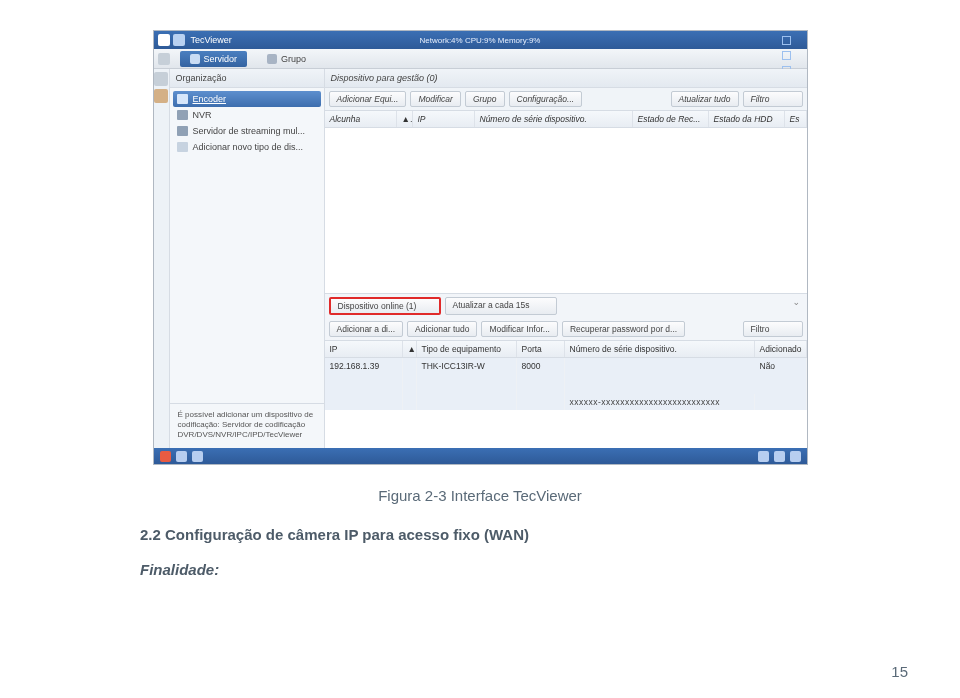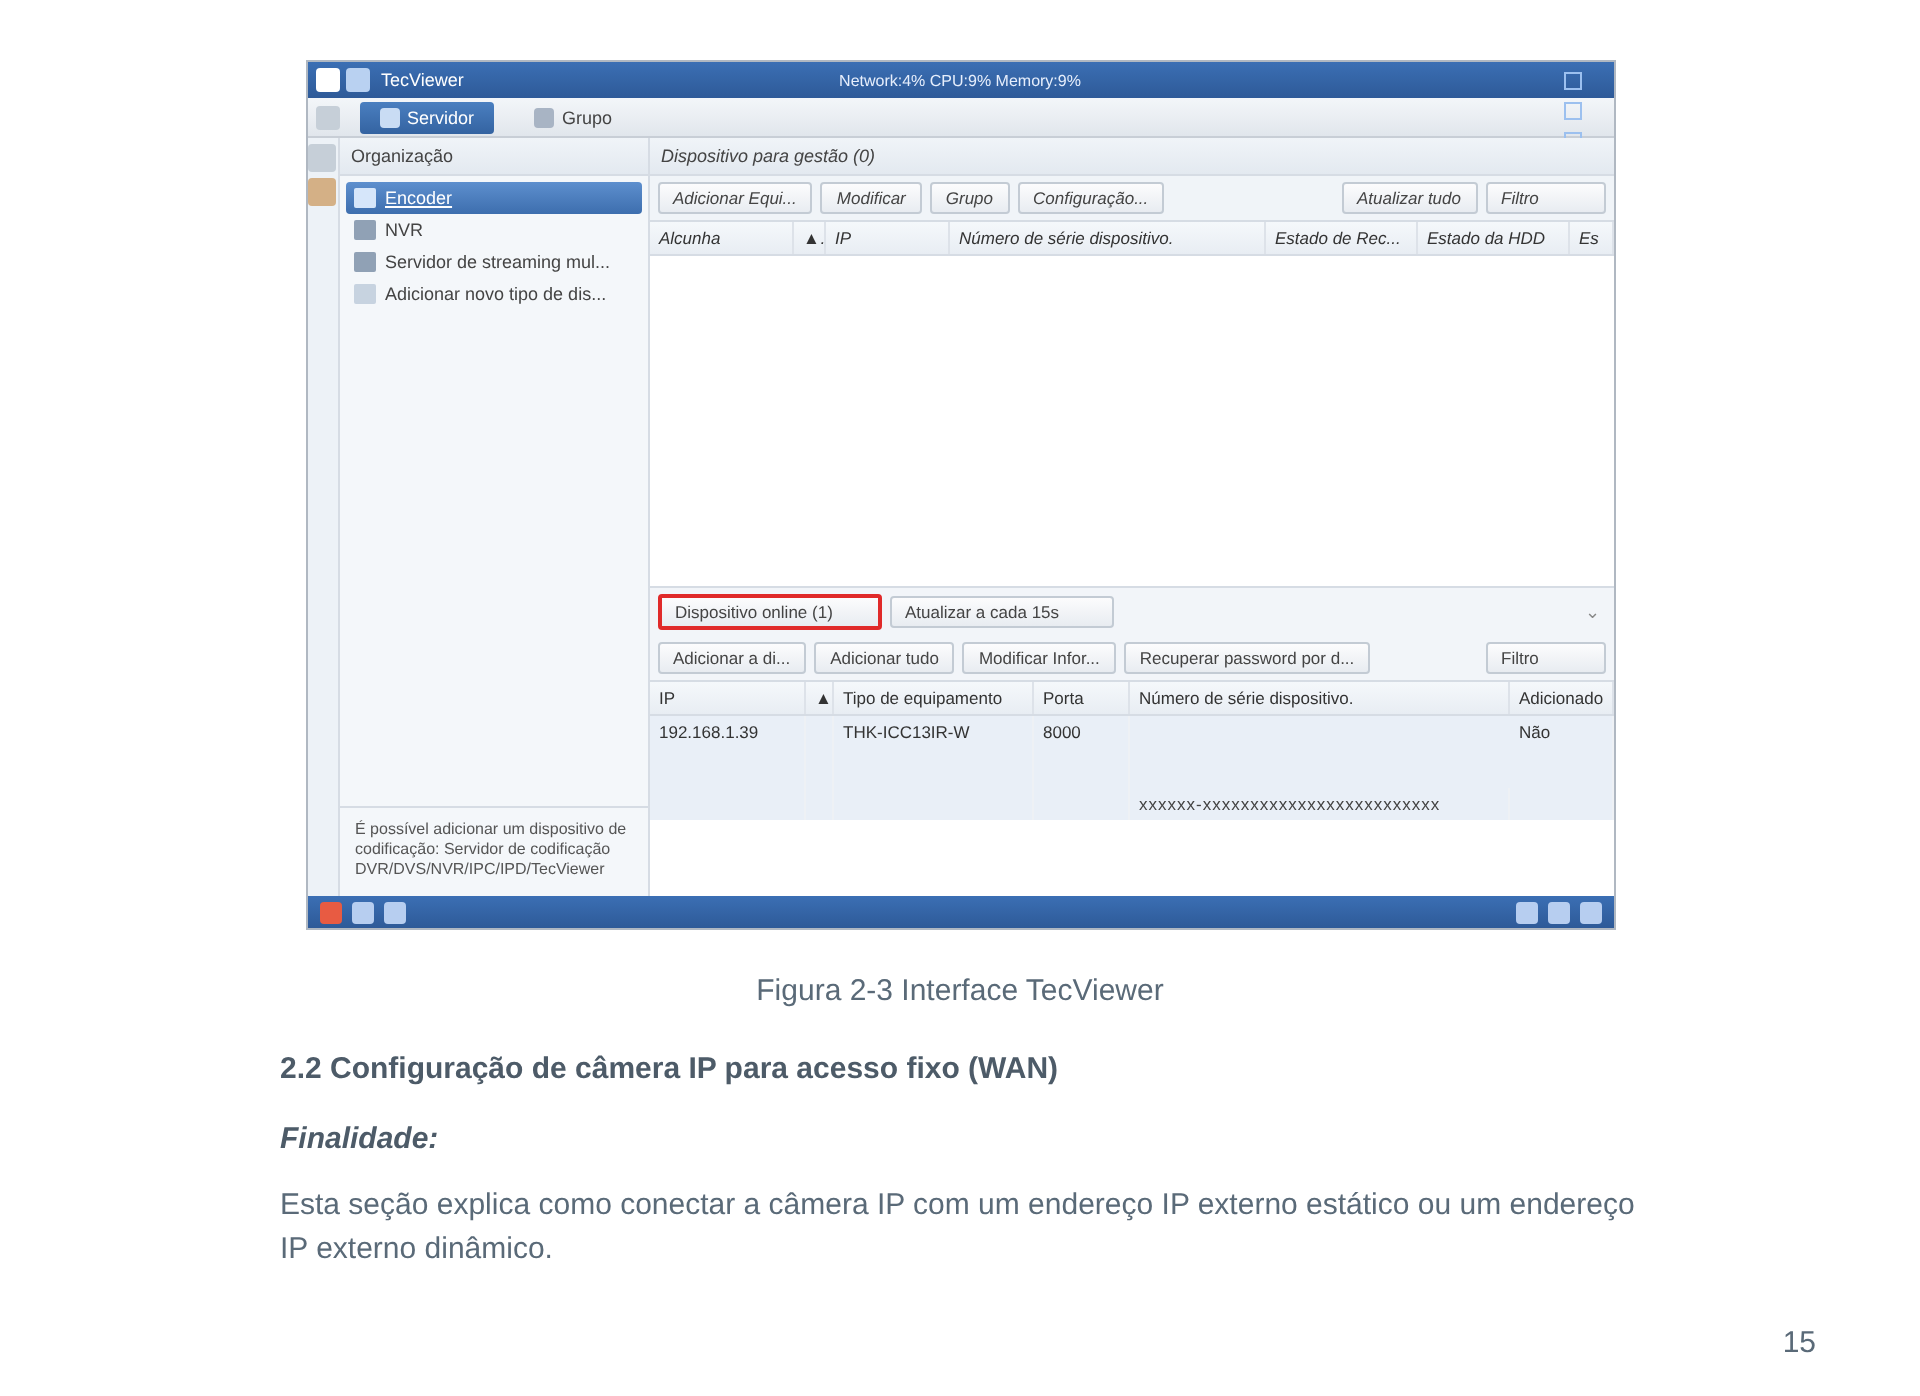--- a/index.html
+++ b/index.html
@@ -177,21 +177,20 @@
     display: flex;
     flex-direction: column;
     border-bottom: 1px solid #d6dce4;
     font-style: italic;
   }
   .toolbar {
     display: flex;
     gap: 4px;
     padding: 3px 4px;
     background: #f0f4f8;
-    align-items: center;
   }
   .btn {
     background: linear-gradient(#fcfcfd, #e8ecf1);
     border: 1px solid #c3cbd4;
     padding: 2px 7px;
     font-size: 8.5px;
     border-radius: 2px;
     color: #444;
     white-space: nowrap;
   }
@@ -455,16 +454,15 @@
       <span class="sico"></span>
       <span class="sico"></span>
     </div>
   </div>
 </div>
 
 <div class="doc">
   <div class="caption">Figura 2-3 Interface TecViewer</div>
   <div class="heading">2.2 Configuração de câmera IP para acesso fixo (WAN)</div>
   <div class="subheading">Finalidade:</div>
-  <div class="bodytext">Esta seção explica como conectar a câmera IP com um endereço IP externo estático ou um endereço IP externo dinâmico.</div>
 </div>
 
 <div class="pagenum">15</div>
 
 </body></html>

